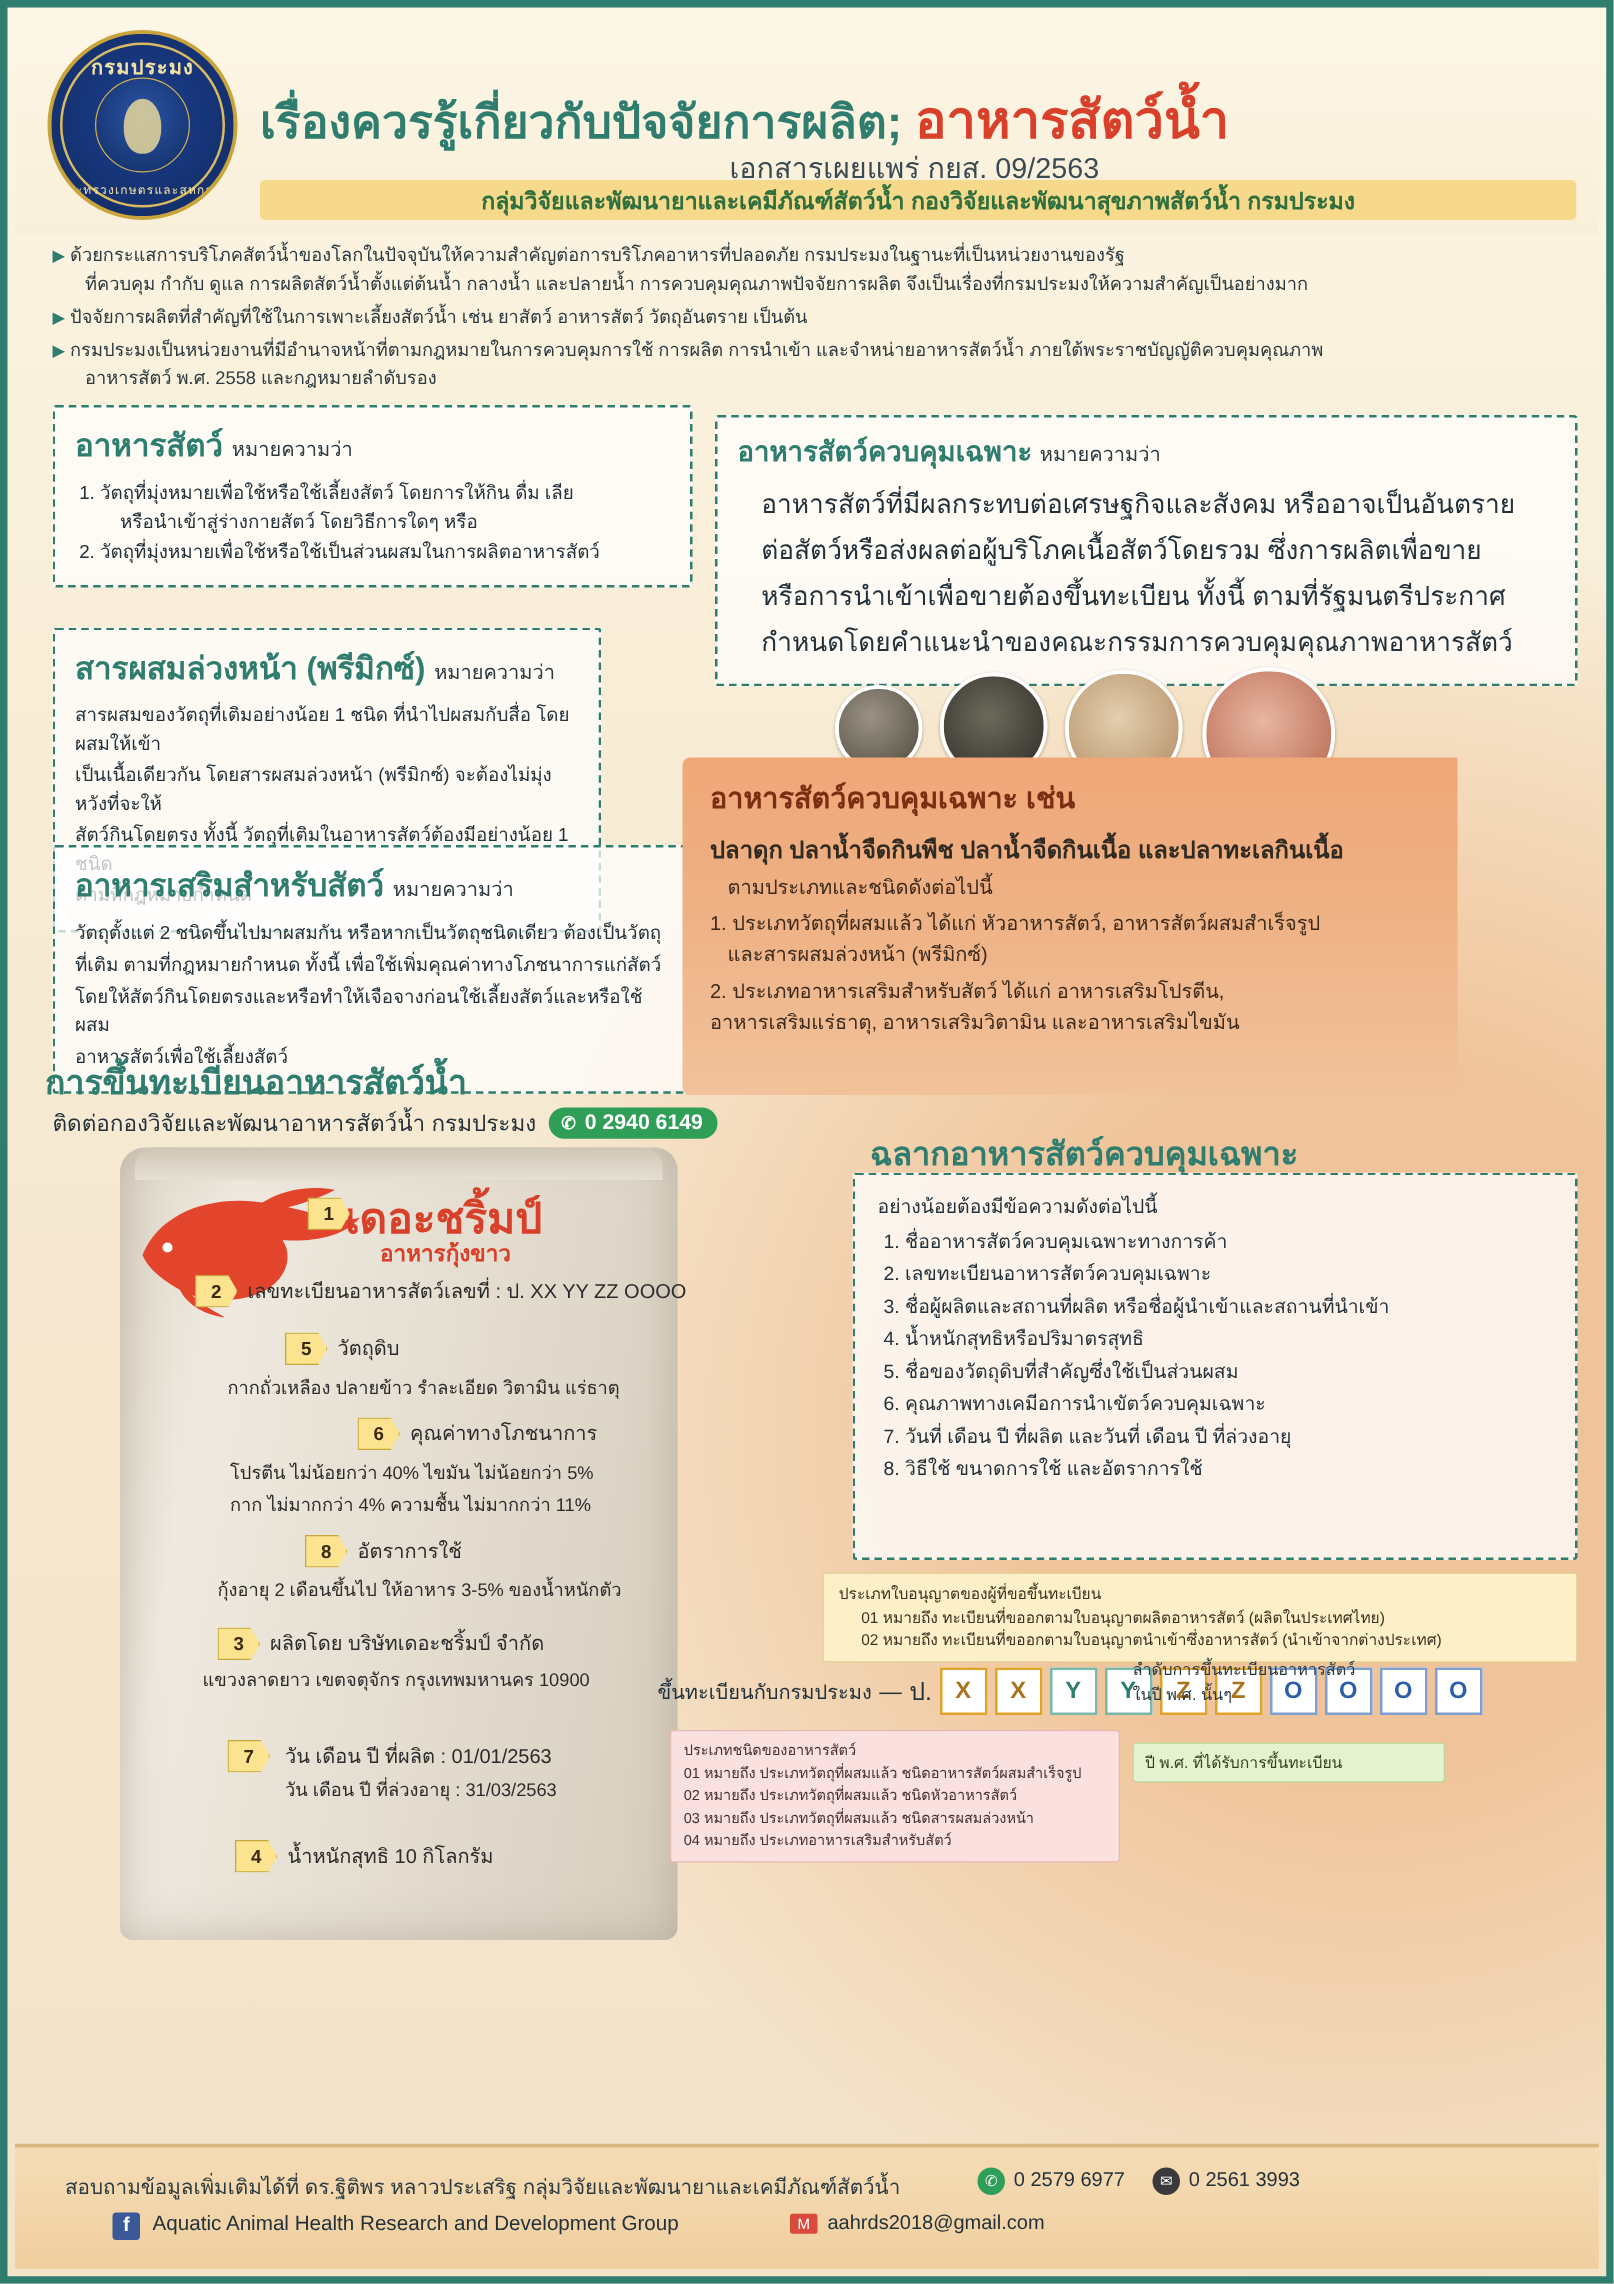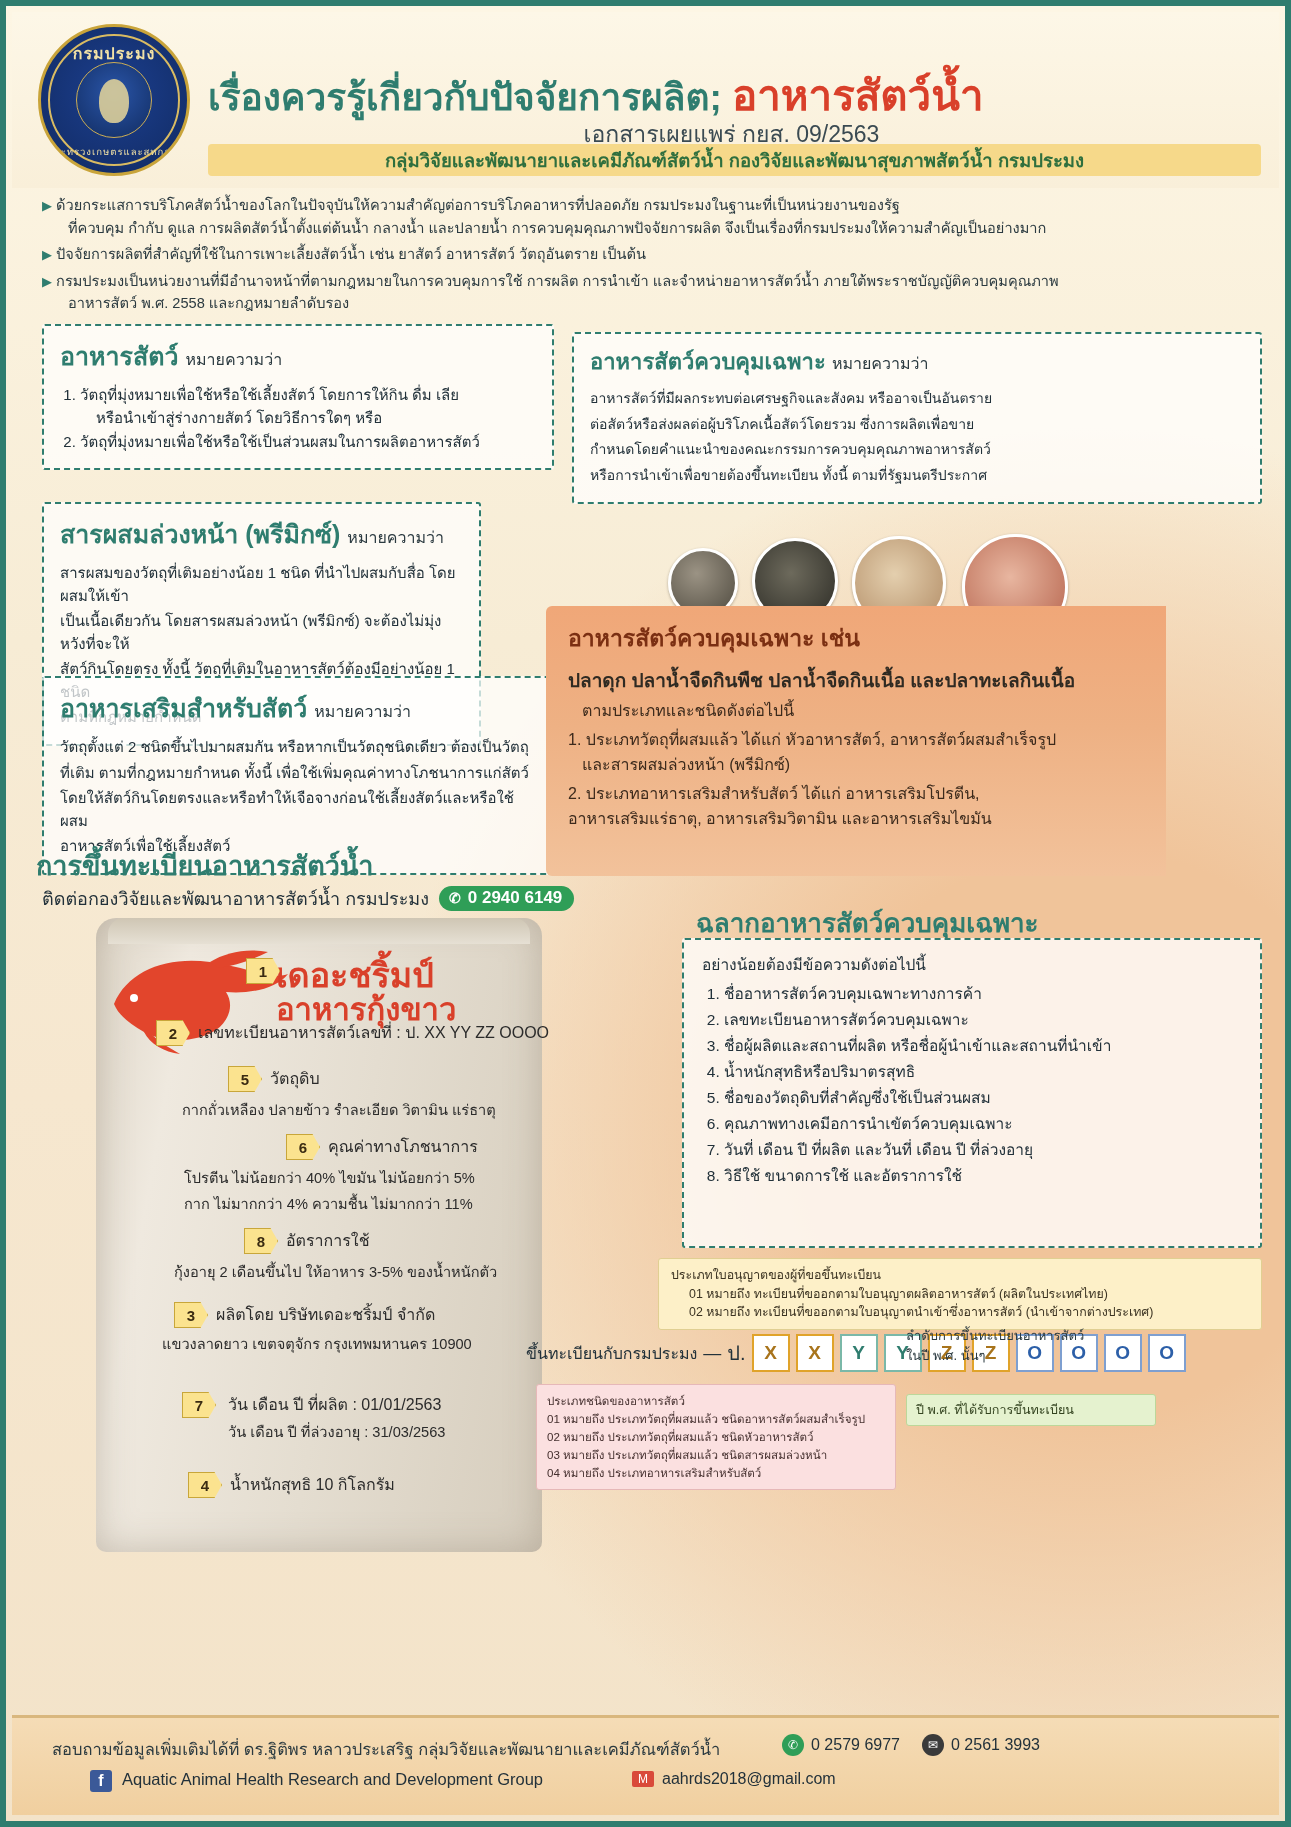--- a/index.html
+++ b/index.html
@@ -91,21 +91,21 @@
   .box ol { margin:0; padding-left:20px; }
   .box ol li { margin-bottom:2px; }
   .box .ind2 { padding-left:16px; display:block; }
 
   #box-feed   { left:36px;  top:318px;  width:512px; }
   #box-premix { left:36px;  top:496px;  width:439px; }
   #box-supp   { left:36px;  top:670px;  width:512px; }
 
   #box-controlled { left:566px; top:326px; width:690px; }
   #box-controlled h3 { font-size:22px; }
-  #box-controlled p { font-size:14px; line-height:1.62; }
+  #box-controlled p { font-size:21px; line-height:1.62;margin-left:19px; }
 
   
   .photos { position:absolute; left:650px; top:528px; width:600px; height:96px; }
   .ph {
     position:absolute; border-radius:50%; border:3px solid #fff;
     box-shadow:0 1px 3px rgba(0,0,0,.3);
   }
   .ph1 { left:12px;  top:14px; width:70px;  height:70px;  background:radial-gradient(circle at 40% 35%,#9b9384,#4f4a3f); }
   .ph2 { left:96px;  top:4px;  width:86px;  height:86px;  background:radial-gradient(circle at 45% 40%,#6d6a5c,#2b2a24); }
   .ph3 { left:196px; top:2px;  width:94px;  height:94px;  background:radial-gradient(circle at 45% 40%,#e4cfae,#b08a63); }
@@ -148,21 +148,21 @@
     content:""; position:absolute; left:12px; right:12px; top:0; height:26px;
     background:linear-gradient(180deg,#cfc6b4,#e6e0d4); border-radius:16px 16px 0 0;
   }
   .shrimp {
     position:absolute; left:100px; top:940px; width:190px; height:110px;
   }
   .brand {
     position:absolute; left:270px; top:952px; width:250px;
     font-size:34px; font-weight:bold; color:#d9402a; line-height:1.05;
   }
-  .brand .l2 { font-size:31px; }
+  .brand .l2 { font-size:18px;margin-left:28px; }
 
   .num {
     position:absolute; width:34px; height:26px;
     background:#fbe38f; border:1px solid #c8a63a;
     display:flex; align-items:center; justify-content:center;
     font-size:15px; font-weight:bold; color:#3a2b12;
     clip-path:polygon(0 0, 78% 0, 100% 50%, 78% 100%, 0 100%);
   }
   .sacktxt { position:absolute; font-size:15px; color:#2b2b2b; }
   .sacktxt .t1 { font-size:16px; }
@@ -328,22 +328,22 @@
     <p>อาหารสัตว์เพื่อใช้เลี้ยงสัตว์</p>
   </div>
 
   <div class="box" id="box-controlled">
     <h3>
       <span>อาหารสัตว์ควบคุมเฉพาะ</span>
       <span class="sm">หมายความว่า</span>
     </h3>
     <p>อาหารสัตว์ที่มีผลกระทบต่อเศรษฐกิจและสังคม หรืออาจเป็นอันตราย</p>
     <p>ต่อสัตว์หรือส่งผลต่อผู้บริโภคเนื้อสัตว์โดยรวม ซึ่งการผลิตเพื่อขาย</p>
+    <p>หรือการนำเข้าเพื่อขายต้องขึ้นทะเบียน ทั้งนี้ ตามที่รัฐมนตรีประกาศ</p>
     <p>กำหนดโดยคำแนะนำของคณะกรรมการควบคุมคุณภาพอาหารสัตว์</p>
-    <p>หรือการนำเข้าเพื่อขายต้องขึ้นทะเบียน ทั้งนี้ ตามที่รัฐมนตรีประกาศ</p>
   </div>
 
   <div class="photos">
     <div class="ph ph1"></div>
     <div class="ph ph2"></div>
     <div class="ph ph3"></div>
     <div class="ph ph4"></div>
   </div>
 
   <div class="orange-panel">

